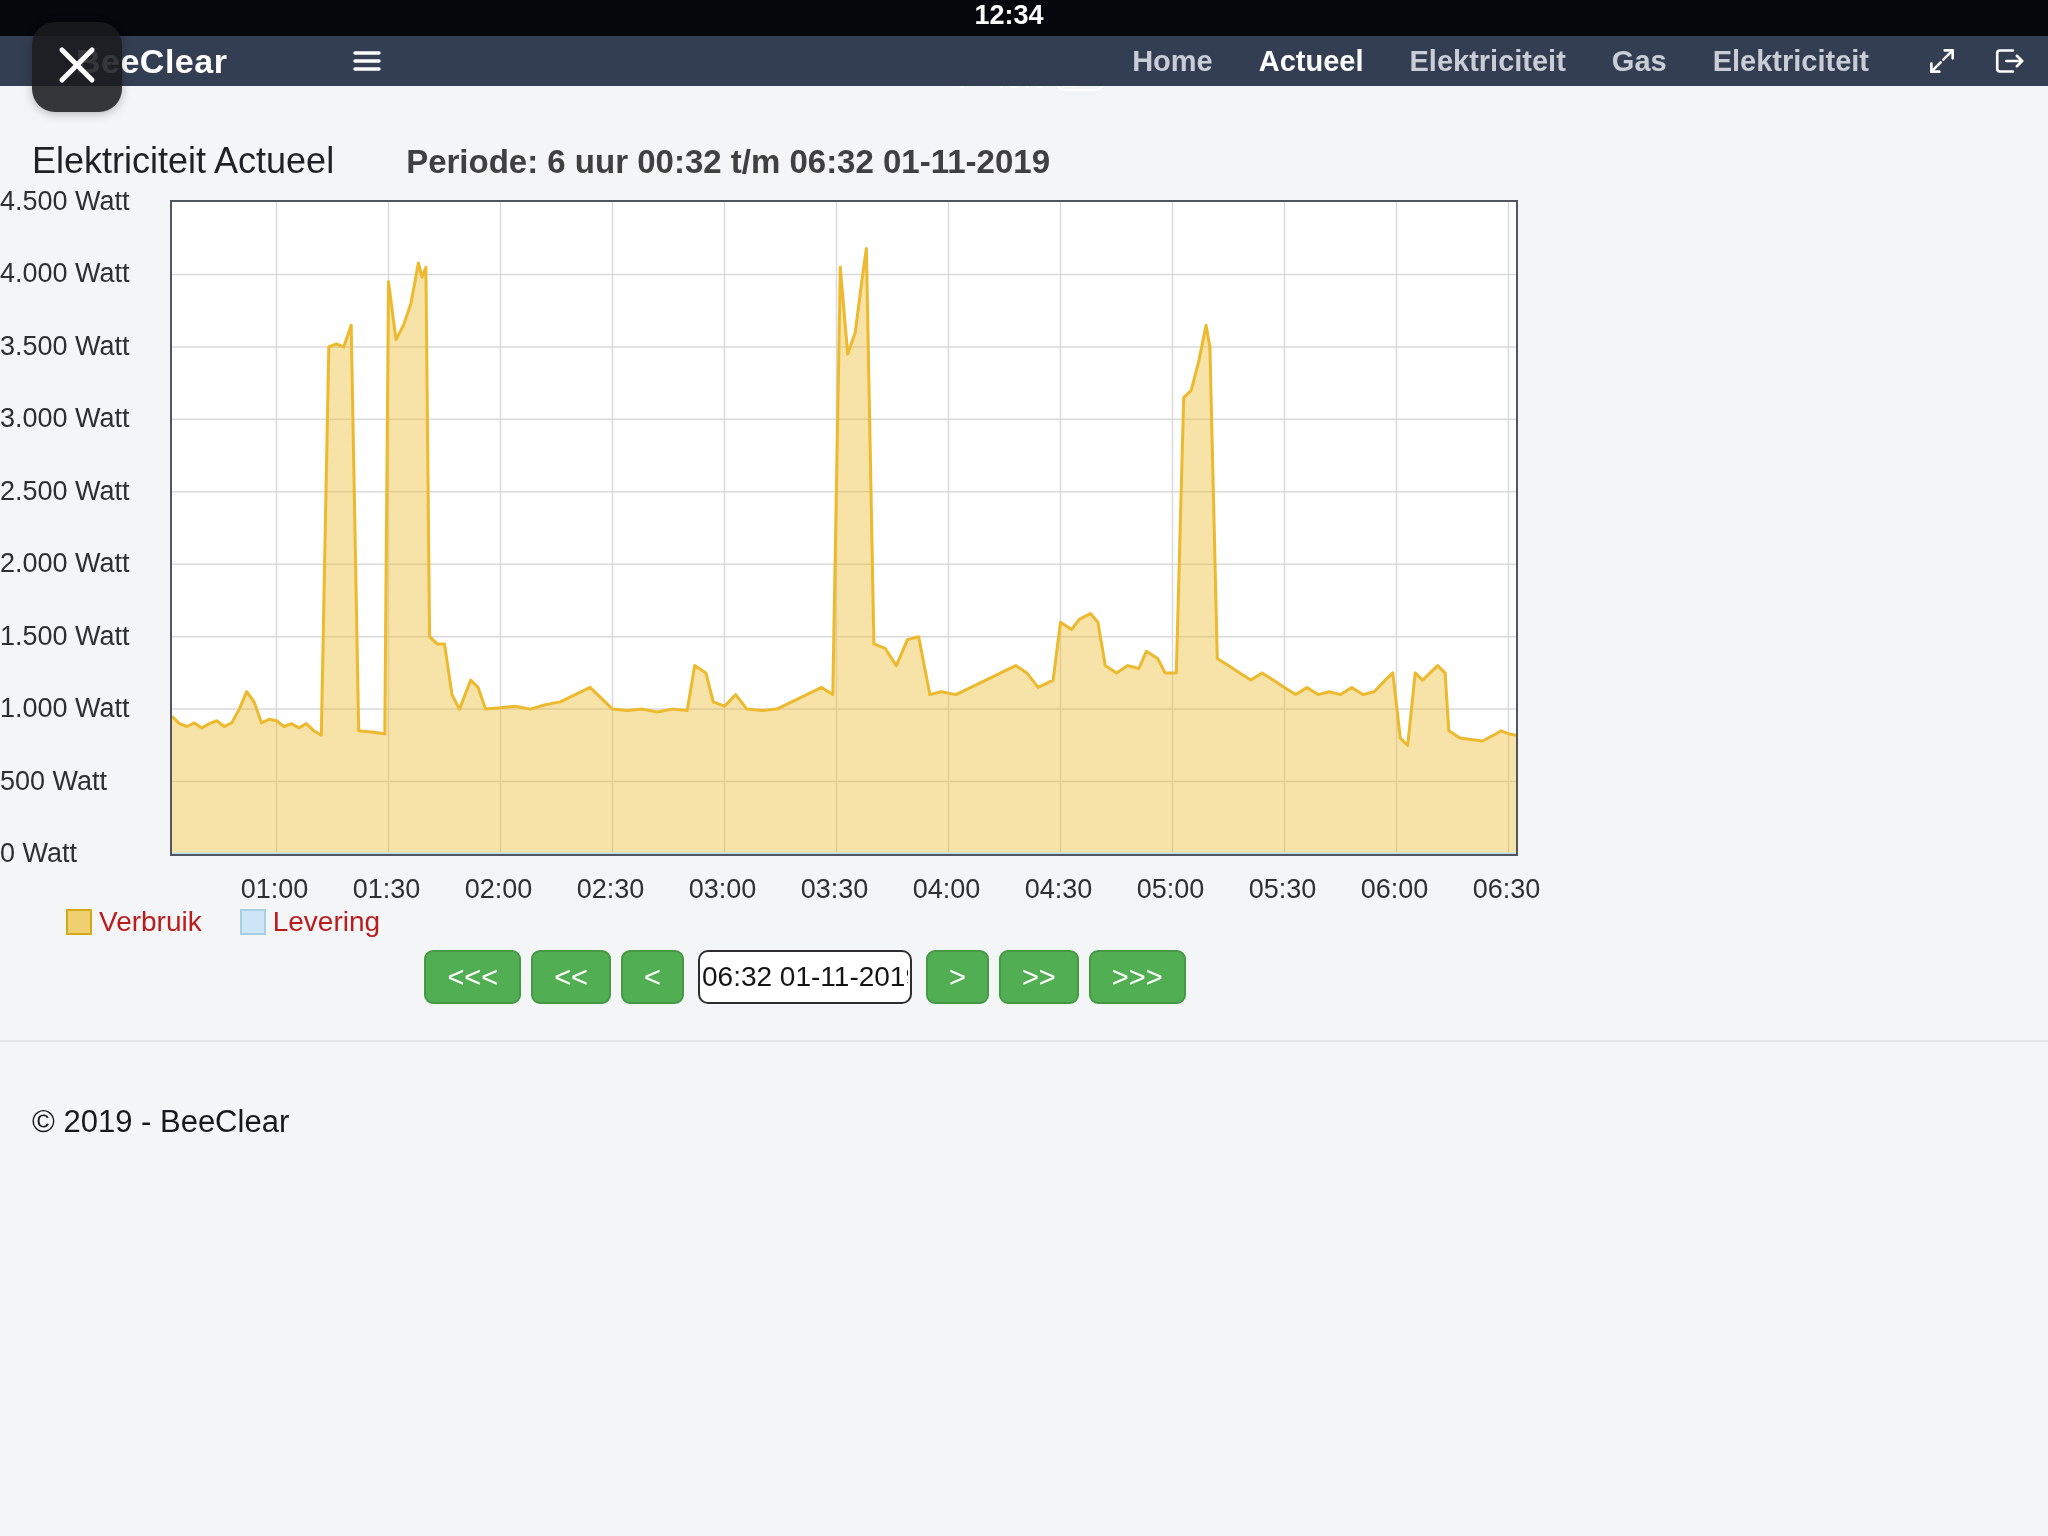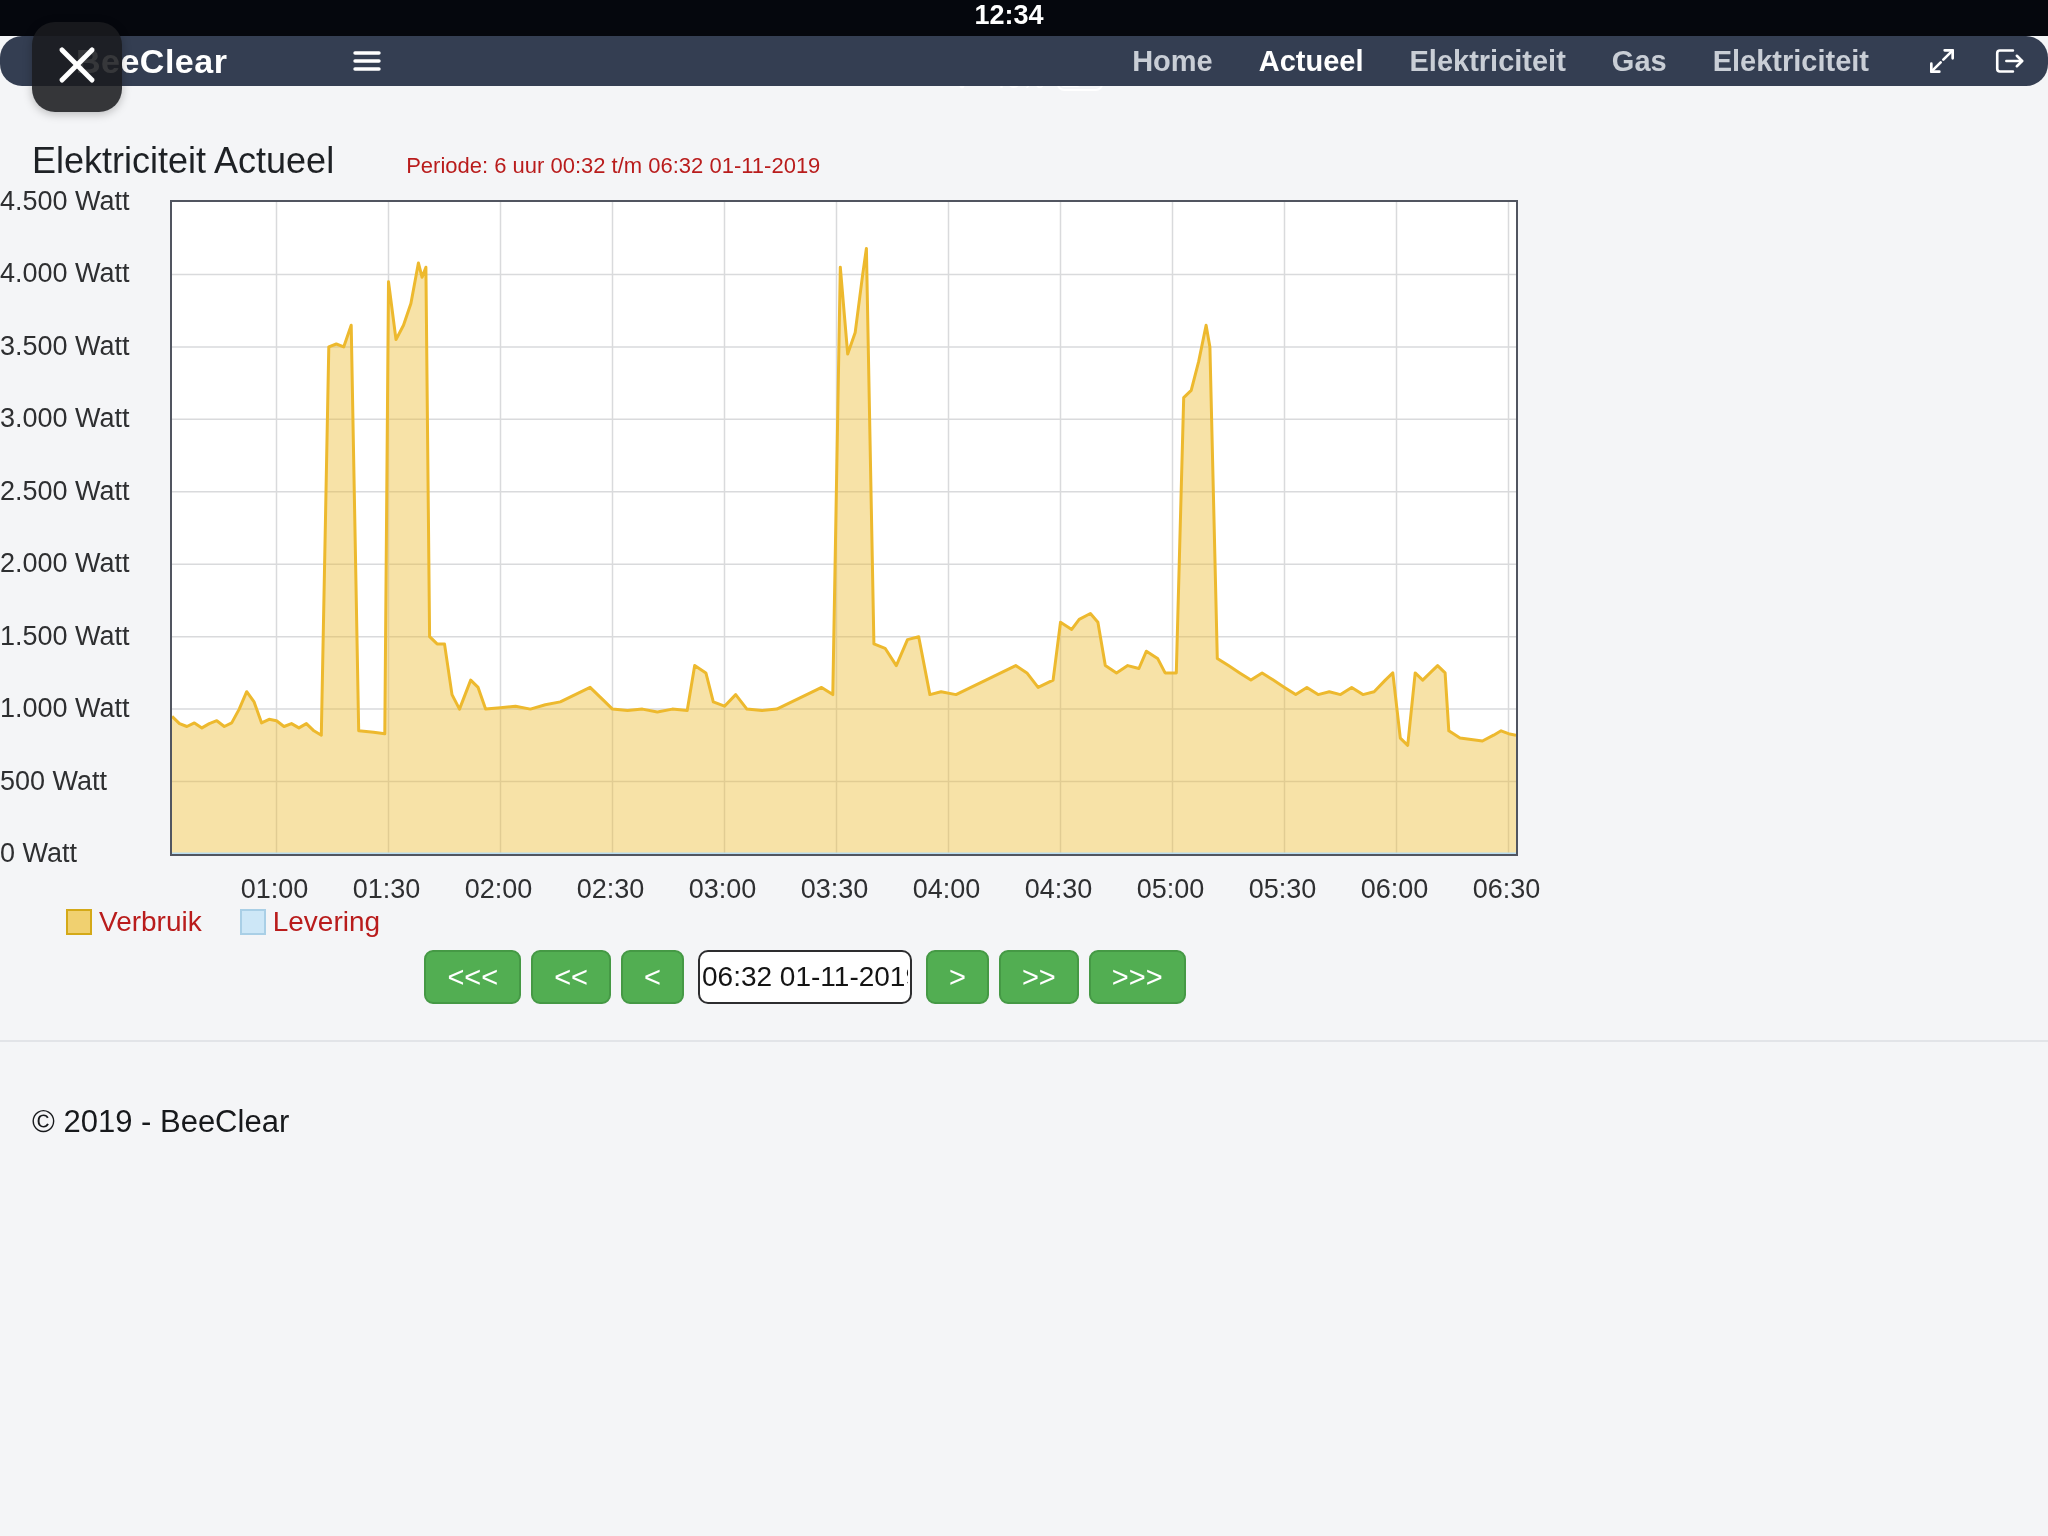--- a/index.html
+++ b/index.html
@@ -20,41 +20,41 @@
   .sb-date{ font-weight:400; }
   .sb-spacer{ flex:1; }
   .sb-right{ display:flex; align-items:center; gap:12px; }
   .battery{ width:46px; height:24px; border:2px solid rgba(255,255,255,.95); border-radius:7px; position:relative; }
   .battery:after{ content:""; position:absolute; right:-7px; top:6px; width:4px; height:8px; background:rgba(255,255,255,.95); border-radius:0 2px 2px 0; }
   .battery-fill{ position:absolute; left:2px; top:2px; bottom:2px; background:#fff; border-radius:3px; }
 
   
   .navbar{
     height:50px; background:#343e52; color:#fff;
-    display:flex; align-items:center; position:relative;border-radius:22px;
+    display:flex; align-items:center; position:relative;
   }
   .brand{ position:absolute; left:76px; font-size:34px; font-weight:700; letter-spacing:.5px; }
   .hamburger{ position:absolute; left:352px; top:0; height:50px; display:flex; align-items:center; cursor:pointer; }
   .nav-right{ margin-left:auto; display:flex; align-items:center; padding-right:22px; }
   .nav-item{ padding:0 23px; font-size:29px; font-weight:600; color:#c9ced6; cursor:pointer; line-height:50px; }
   .nav-item.active{ color:#ffffff; font-weight:700; }
   .nav-icon-btn{ margin-left:34px; display:flex; align-items:center; cursor:pointer; }
 
   
   .close-btn{
     position:absolute; left:32px; top:22px; width:90px; height:90px;
     background:rgba(26,27,31,.88); border-radius:23px; z-index:20;
     display:flex; align-items:center; justify-content:center; cursor:pointer;
     box-shadow:0 2px 10px rgba(0,0,0,.25);
   }
 
   
   .title-row{ display:flex; align-items:baseline; margin:54px 0 0 32px; }
   .page-title{ margin:0; font-size:36px; font-weight:500; color:#1e2125; }
-  .period{ margin-left:72px; font-size:22px; font-weight:400; color:#b91c1c; }
+  .period{ margin-left:72px; font-size:33px; font-weight:700; color:#404040; }
 
   
   .chart-area{ position:relative; margin-top:18px; height:740px; }
   .plot{
     position:absolute; left:170px; top:0; width:1348px; height:656px;
     background:#ffffff; border:2px solid #515560;
   }
   .plot svg{ display:block; }
   .y-label{ position:absolute; left:0; width:156px; font-size:27px; color:#2e2f31; line-height:30px; }
   .x-label{ position:absolute; top:674px; width:112px; text-align:center; font-size:27px; color:#2e2f31; }

